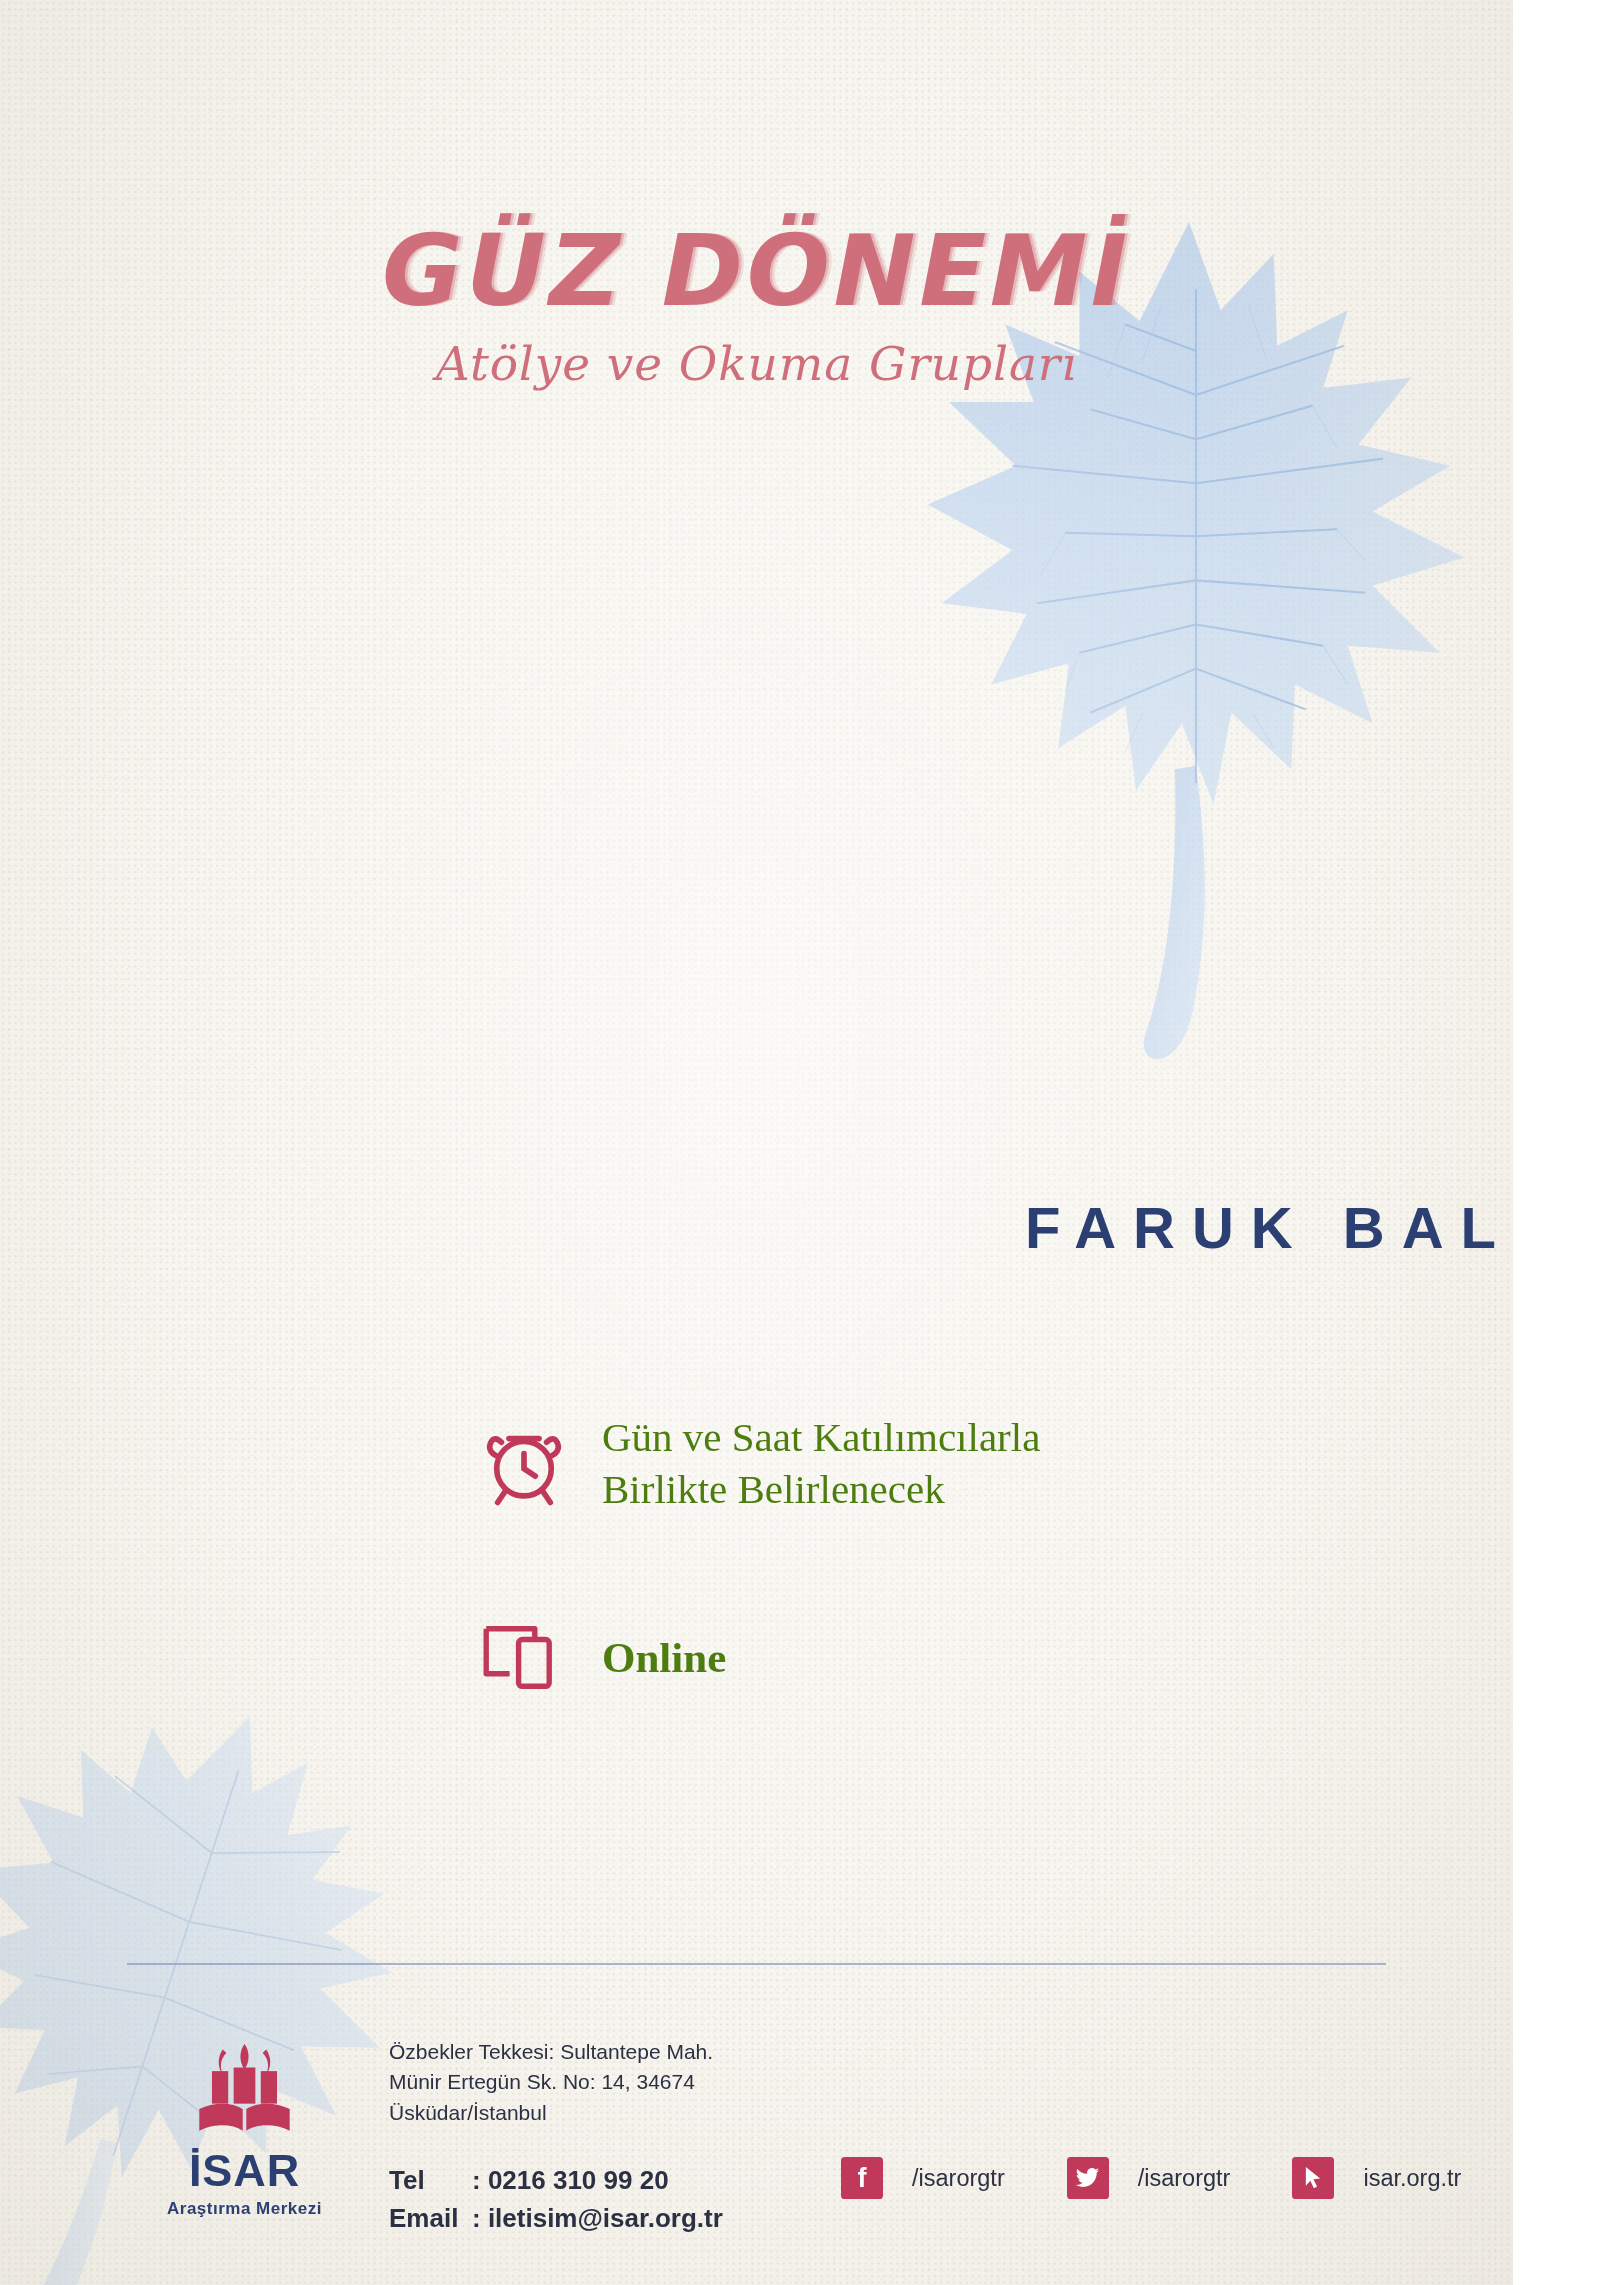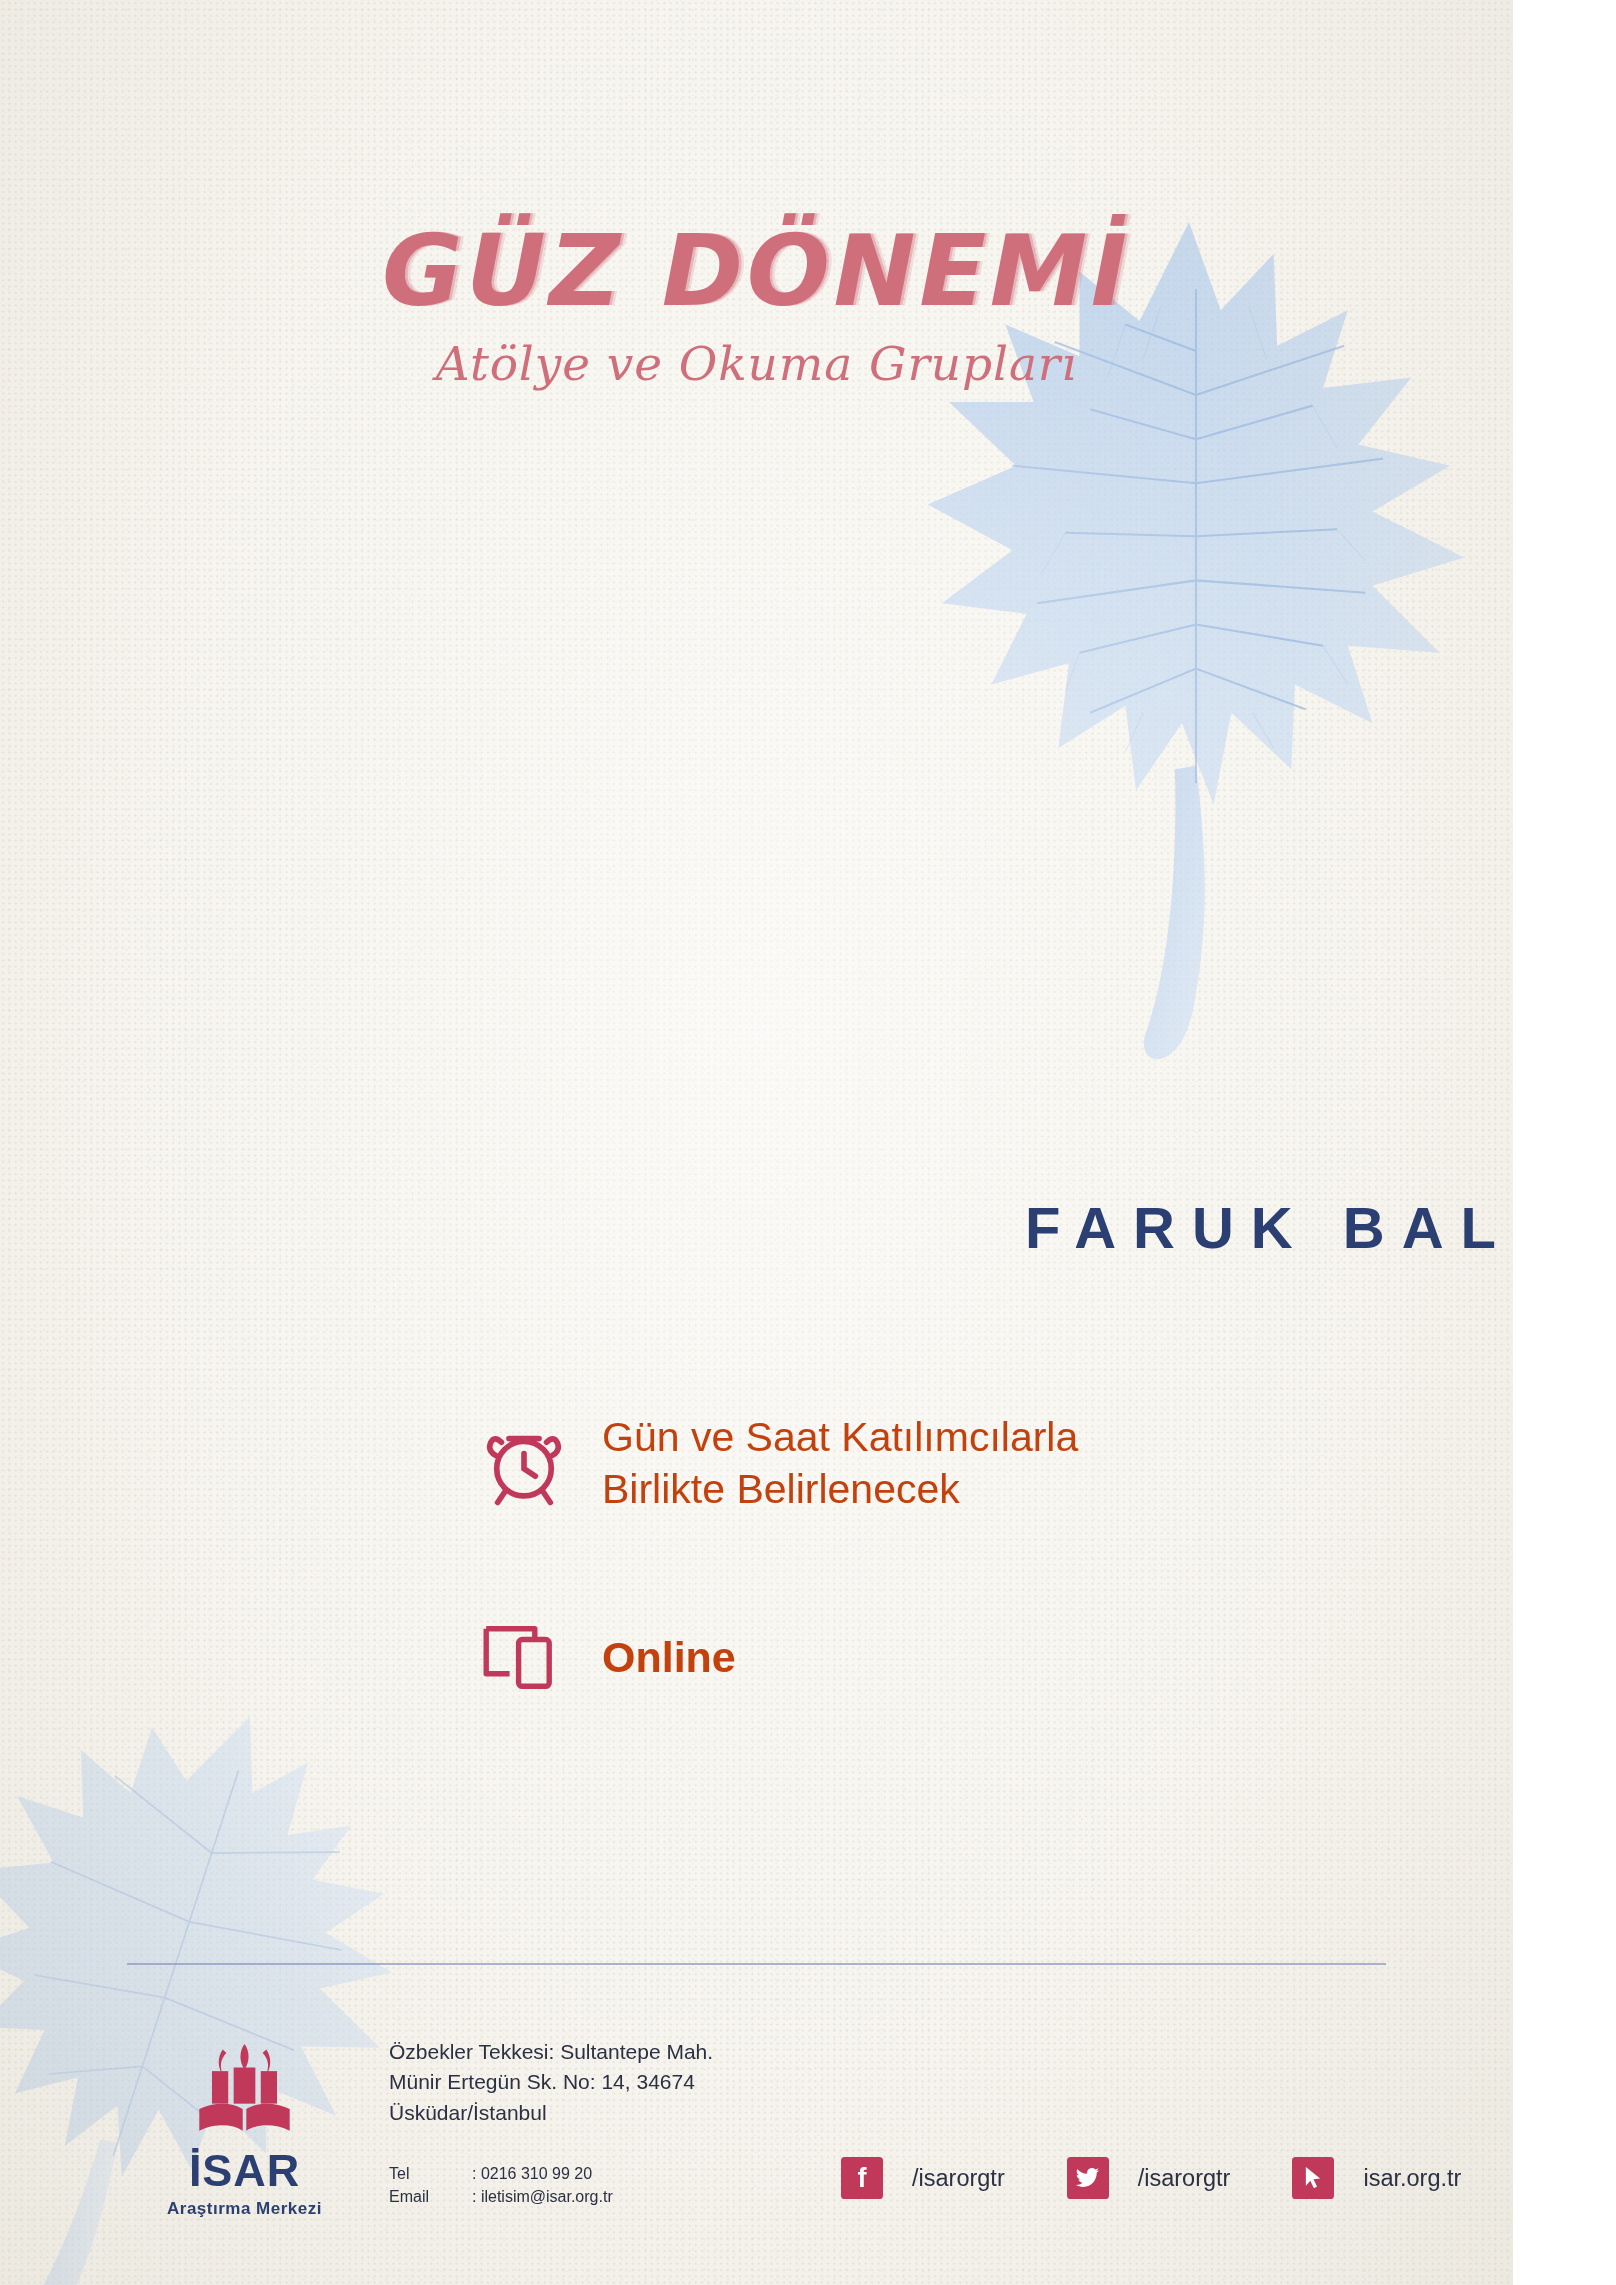--- a/index.html
+++ b/index.html
@@ -140,24 +140,24 @@
   }
   .info-icon {
     width: 107px;
     flex: 0 0 107px;
     display: flex;
     align-items: center;
     justify-content: center;
   }
   .info-text {
     margin-left: 25px;
-    font-family: Liberation Sans, sans-serif;
+    font-family: Liberation Serif, serif;
     font-size: 41px;
     line-height: 1.28;
-    color: #c2410c;
+    color: #4d7c0f;
   }
   .info-text.bold {
     font-weight: bold;
     font-size: 43px;
   }
 
   
   .divider {
     position: absolute;
     left: 127px;
@@ -207,23 +207,24 @@
     font-family: "Liberation Sans", sans-serif;
     font-size: 21px;
     line-height: 1.45;
     color: #2b3042;
   }
   .contact {
     position: absolute;
     left: 389px;
     top: 145px;
     font-family: "Liberation Sans", sans-serif;
-    font-size: 16px;
+    font-size: 26px;
     line-height: 1.45;
     color: #2b3042;
+    font-weight: bold;
   }
   .contact-row {
     display: flex;
   }
   .contact-label {
     width: 83px;
     flex: 0 0 83px;
   }
   .contact-value {
     white-space: pre;

